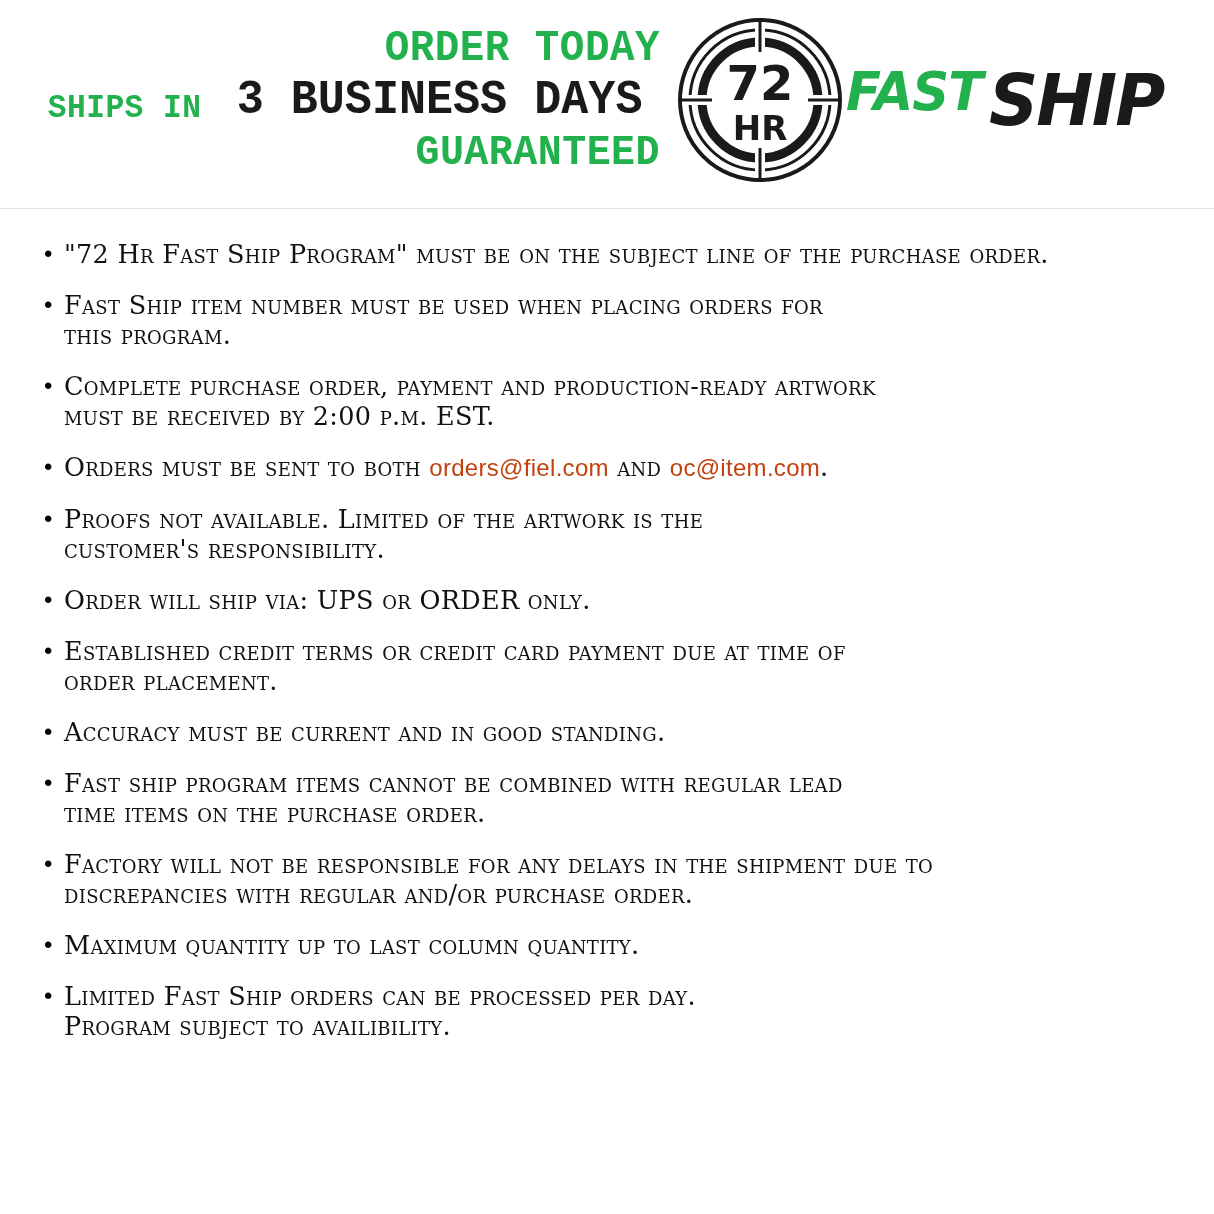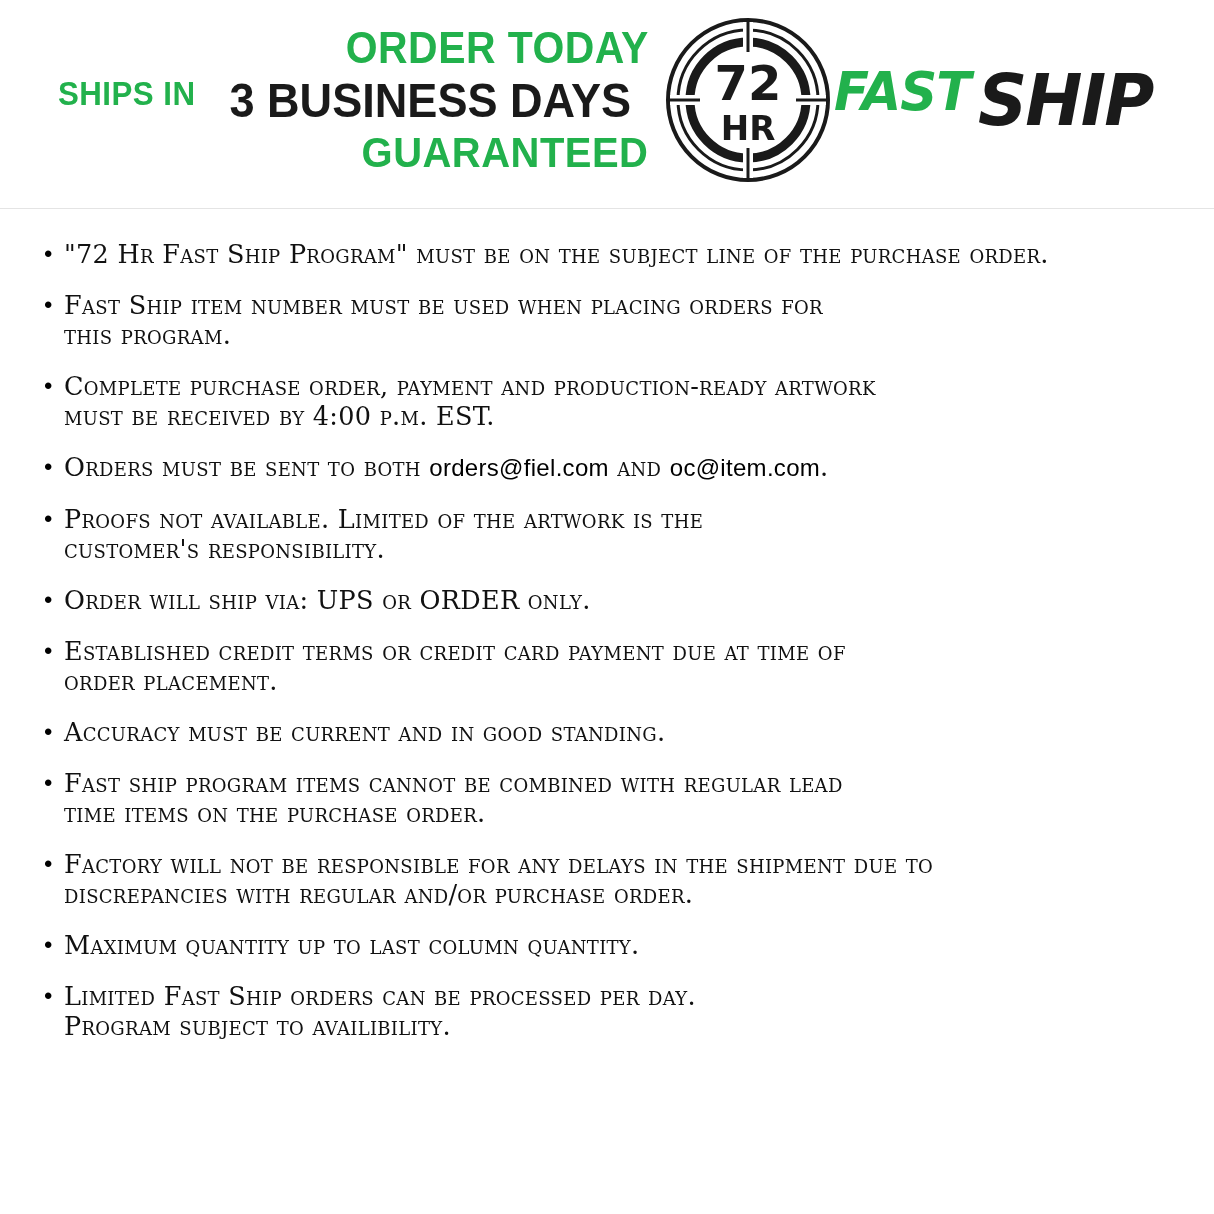--- a/index.html
+++ b/index.html
@@ -30,35 +30,35 @@
     justify-content: center;
     gap: 4px;
     transform: translateY(-4px);
   }
 
   .headline-block {
     display: flex;
     flex-direction: column;
     align-items: flex-end;
     line-height: 1;
-    font-family: Liberation Sans, sans-serif;
+    font-family: Liberation Mono, monospace;
   }
   .line-1 {
     font-size: 44px;
     font-weight: bold;
     color: #22b14c;
     letter-spacing: 0.5px;
     font-stretch: condensed;
     transform: scaleX(0.93);
     transform-origin: right center;
     margin-bottom: 6px;
   }
   .line-2 {
     display: flex;
-    align-items: flex-start;
+    align-items: flex-end;
     gap: 10px;
     margin-bottom: 6px;
   }
   .line-2 .ships-in {
     font-size: 34px;
     font-weight: bold;
     color: #22b14c;
     letter-spacing: 0.5px;
     transform: scaleX(0.92);
   }
@@ -135,21 +135,21 @@
   .rule-text {
     font-family: "DejaVu Serif", serif;
     font-variant: small-caps;
     font-size: 25.5px;
     line-height: 30px;
     color: #111111;
     letter-spacing: 0.3px;
     white-space: pre-line;
   }
   .rule-text .email {
-    color: #000000;
+    color: #c2410c;
     font-variant: normal;
     font-family: "Liberation Sans", sans-serif;
     font-size: 24px;
     margin-top: 7px;
   }
 </style>
 </head>
 <body>
 
 <div class="banner">
@@ -200,21 +200,21 @@
 
   <div class="rule">
     <div class="bullet">•</div>
     <div class="rule-text">Fast Ship item number must be used when placing orders for
  this program.</div>
   </div>
 
   <div class="rule">
     <div class="bullet">•</div>
     <div class="rule-text">Complete purchase order, payment and production-ready artwork
- must be received by 4:00 p.m. EST.</div>
+ must be received by 2:00 p.m. EST.</div>
   </div>
 
   <div class="rule">
     <div class="bullet">•</div>
     <div class="rule-text"><span>Orders must be sent to both </span><span class="email">orders@fiel.com</span><span> and </span><span class="email">oc@item.com</span><span>.</span></div>
   </div>
 
   <div class="rule">
     <div class="bullet">•</div>
     <div class="rule-text">Proofs not available. Limited of the artwork is the

